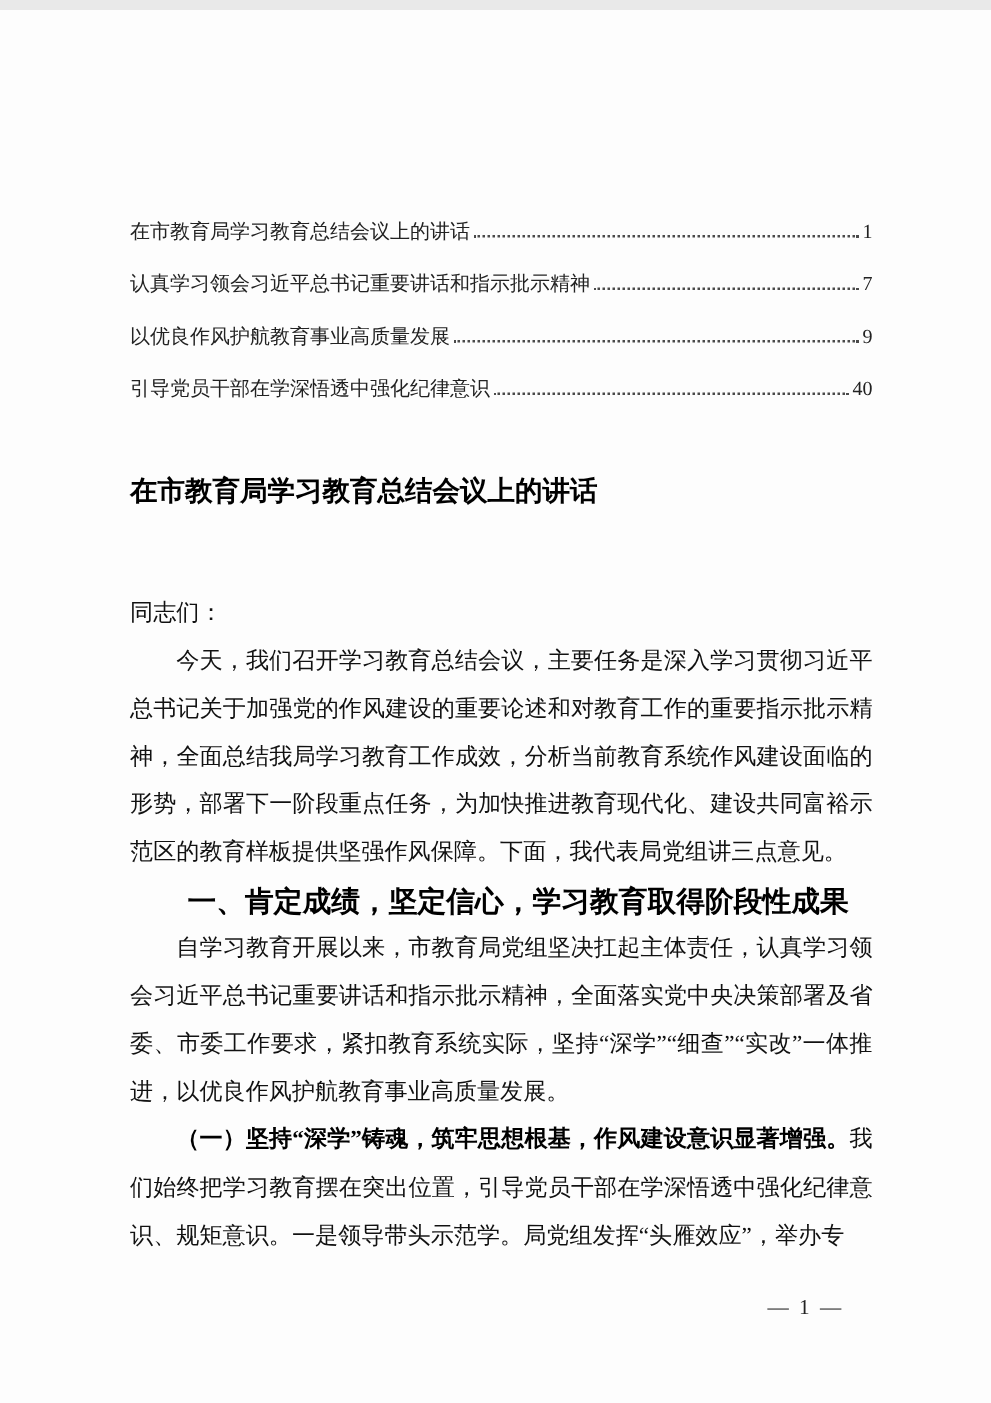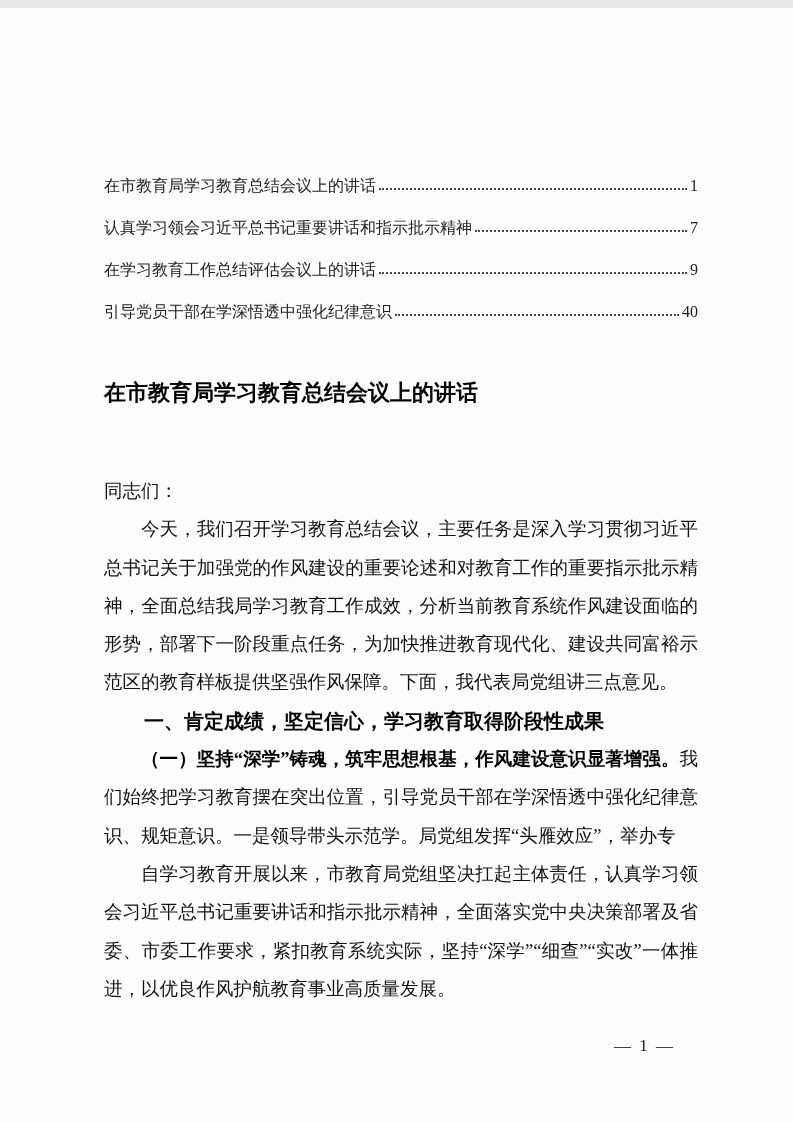--- a/index.html
+++ b/index.html
@@ -62,21 +62,21 @@
     text-align: justify;
     text-justify: inter-ideograph;
     color: #111;
   }
   .body-text p { margin: 0; }
   .salutation { text-indent: 0; }
   .para { text-indent: 2em; }
   .section-heading {
     font-family: "Liberation Sans", "DejaVu Sans", sans-serif;
     font-weight: 700;
-    font-size: 20px;
+    font-size: 23px;
     text-indent: 2em;
     color: #000;
   }
   .lead-bold { font-weight: 700; color: #000; }
 
   
   .page-footer {
     position: absolute;
     top: 1028px;
     right: 118px;
@@ -96,37 +96,37 @@
         <span class="toc-title">在市教育局学习教育总结会议上的讲话</span>
         <span class="toc-dots"></span>
         <span class="toc-page">1</span>
       </div>
       <div class="toc-row">
         <span class="toc-title">认真学习领会习近平总书记重要讲话和指示批示精神</span>
         <span class="toc-dots"></span>
         <span class="toc-page">7</span>
       </div>
       <div class="toc-row">
-        <span class="toc-title">在学习教育工作总结评估会议上的讲话</span>
+        <span class="toc-title">以优良作风护航教育事业高质量发展</span>
         <span class="toc-dots"></span>
         <span class="toc-page">9</span>
       </div>
       <div class="toc-row">
         <span class="toc-title">引导党员干部在学深悟透中强化纪律意识</span>
         <span class="toc-dots"></span>
         <span class="toc-page">40</span>
       </div>
     </div>
 
     <h1 class="doc-title">在市教育局学习教育总结会议上的讲话</h1>
 
     <div class="body-text">
       <p class="salutation">同志们：</p>
       <p class="para">今天，我们召开学习教育总结会议，主要任务是深入学习贯彻习近平总书记关于加强党的作风建设的重要论述和对教育工作的重要指示批示精神，全面总结我局学习教育工作成效，分析当前教育系统作风建设面临的形势，部署下一阶段重点任务，为加快推进教育现代化、建设共同富裕示范区的教育样板提供坚强作风保障。下面，我代表局党组讲三点意见。</p>
       <p class="section-heading">一、肯定成绩，坚定信心，学习教育取得阶段性成果</p>
+      <p class="para">自学习教育开展以来，市教育局党组坚决扛起主体责任，认真学习领会习近平总书记重要讲话和指示批示精神，全面落实党中央决策部署及省委、市委工作要求，紧扣教育系统实际，坚持“深学”“细查”“实改”一体推进，以优良作风护航教育事业高质量发展。</p>
       <p class="para"><span class="lead-bold">（一）坚持“深学”铸魂，筑牢思想根基，作风建设意识显著增强。</span><span>我们始终把学习教育摆在突出位置，引导党员干部在学深悟透中强化纪律意识、规矩意识。一是领导带头示范学。局党组发挥“头雁效应”，举办专</span></p>
-      <p class="para">自学习教育开展以来，市教育局党组坚决扛起主体责任，认真学习领会习近平总书记重要讲话和指示批示精神，全面落实党中央决策部署及省委、市委工作要求，紧扣教育系统实际，坚持“深学”“细查”“实改”一体推进，以优良作风护航教育事业高质量发展。</p>
     </div>
 
   </div>
 
   <div class="page-footer">— 1 —</div>
 </div>
 
 </body></html>

